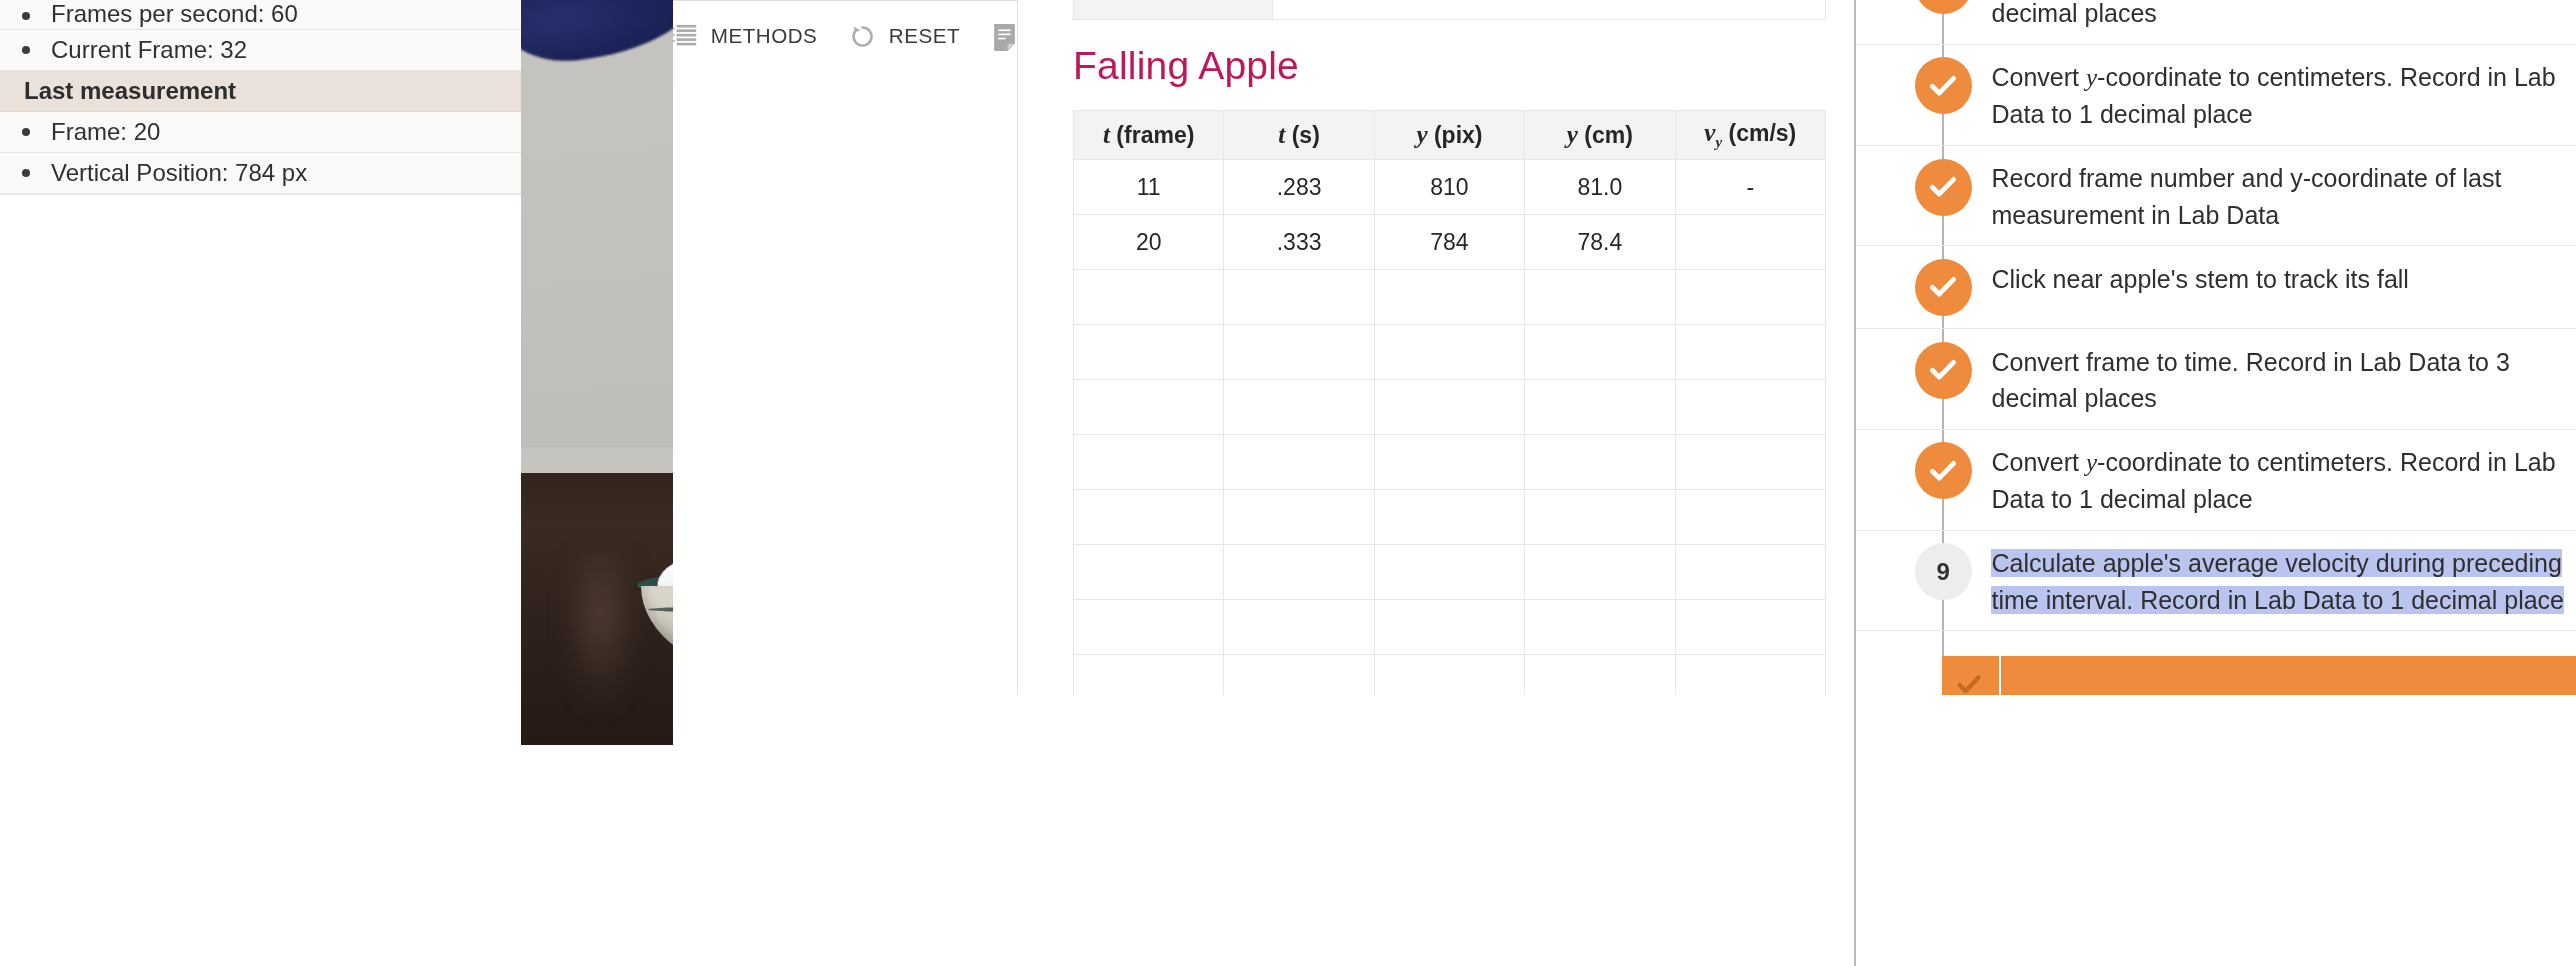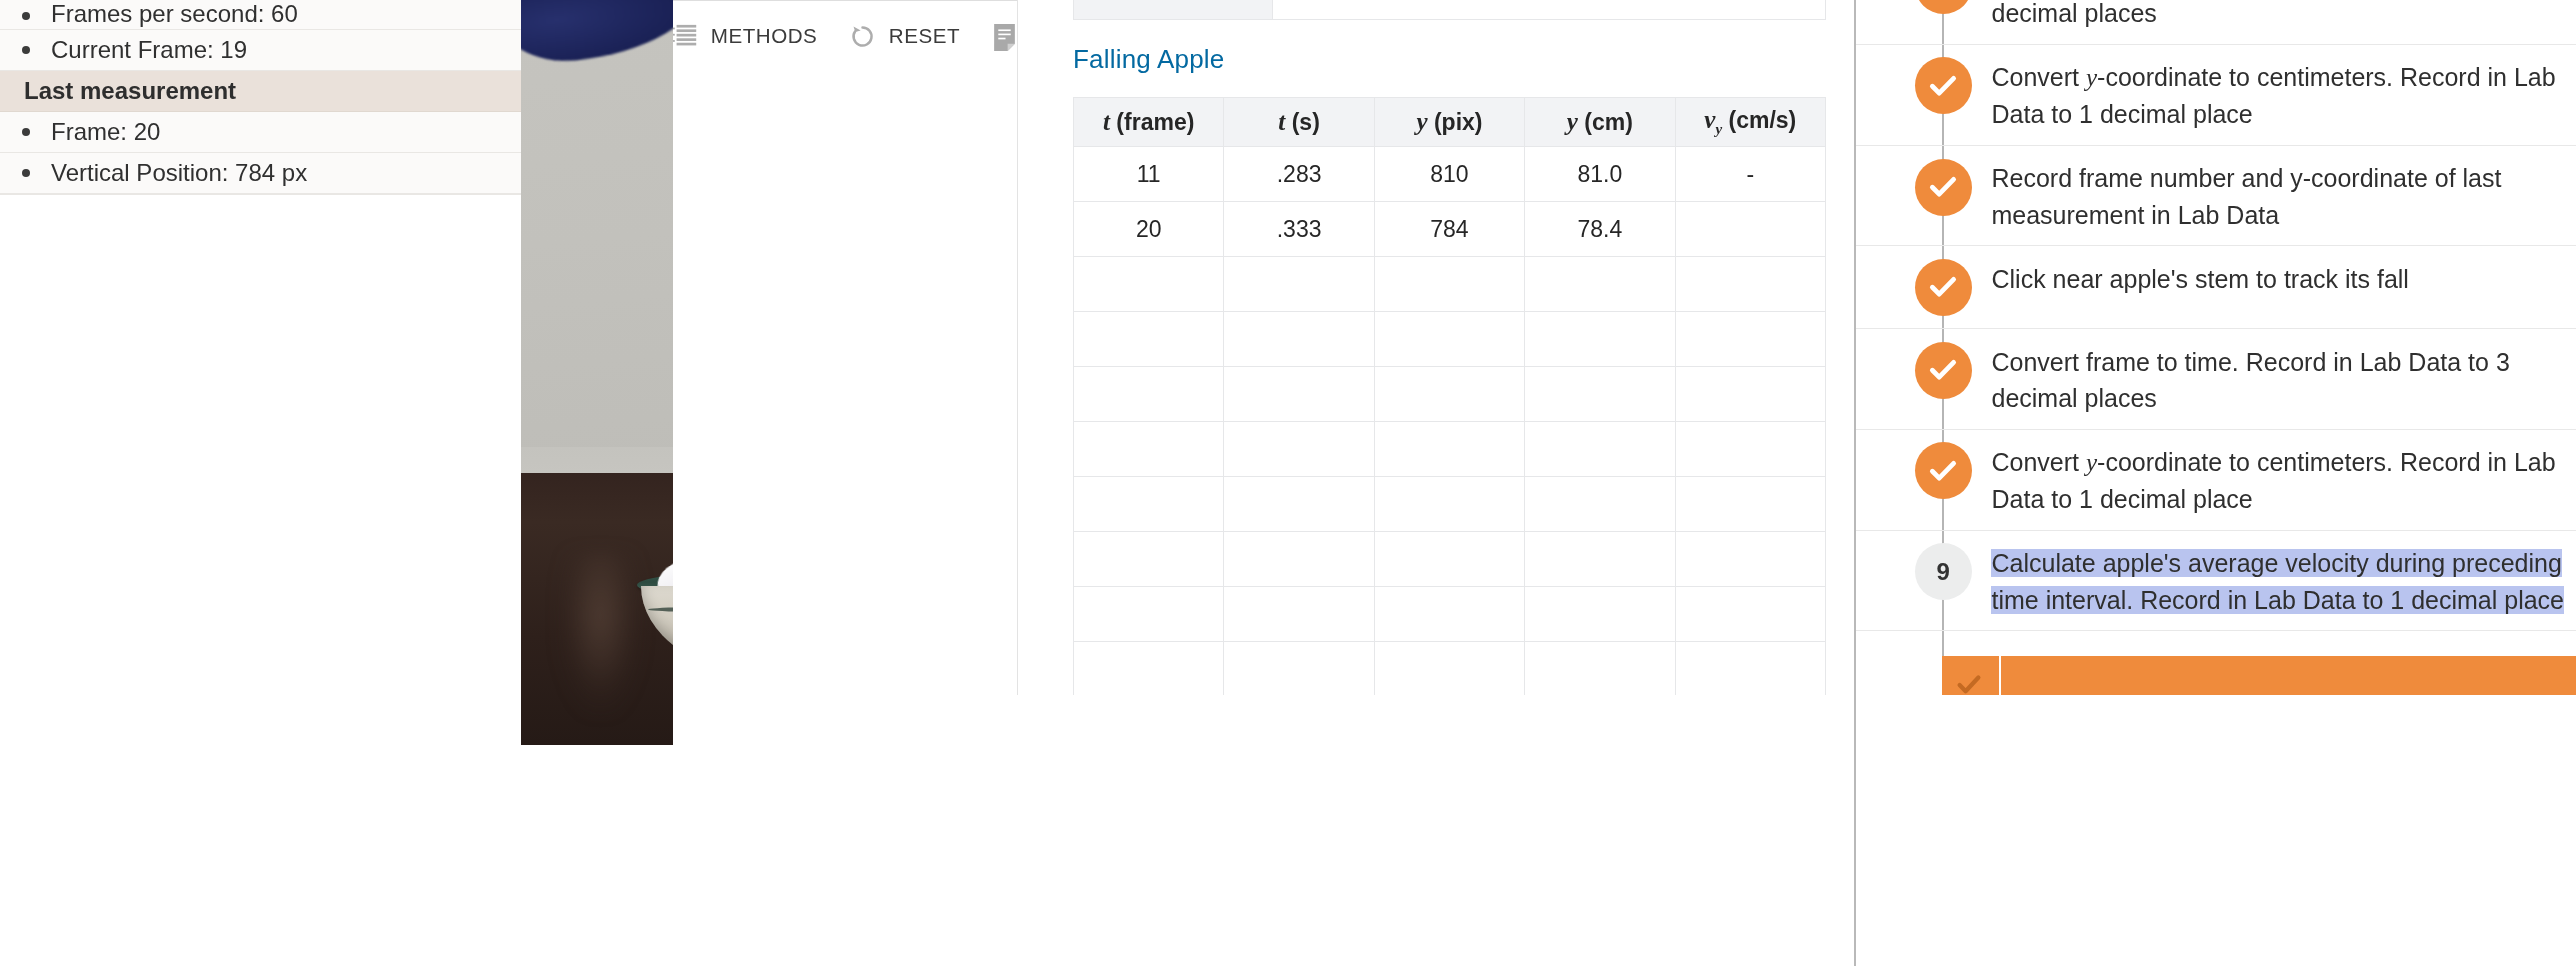--- a/index.html
+++ b/index.html
@@ -193,21 +193,21 @@
     border: 1.8px solid #e6e7e9;
     border-top: none;
     display: flex;
     height: 19.7px;
     margin-top: 0;
   }
   .tpt-label { flex: 0 0 199px; background: #f2f3f5; border-right: 1.8px solid #e6e7e9; }
   .tpt-value { flex: 1; background: #ffffff; }
 
   .section-title {
-    font-size: 26px; color: #0369a1; font-weight: normal;
+    font-size: 39px; color: #be185d; font-weight: normal;
     margin-top: 24px; margin-bottom: 22.4px;
     letter-spacing: 0.2px;
   }
   .lab-table {
     width: 753px;
     border-collapse: collapse;
     table-layout: fixed;
   }
   .lab-table th, .lab-table td {
     border: 1.8px solid #e6e7e9;
@@ -296,21 +296,21 @@
 
 <div id="app">
 
   <aside class="sidebar">
     <div class="sb-row bullet r0">
       <span class="bullet-dot"></span>
       <span>Frames per second: 60</span>
     </div>
     <div class="sb-row bullet r1">
       <span class="bullet-dot"></span>
-      <span>Current Frame: 19</span>
+      <span>Current Frame: 32</span>
     </div>
     <div class="sb-row header r2">
       <span>Last measurement</span>
     </div>
     <div class="sb-row bullet r3">
       <span class="bullet-dot"></span>
       <span>Frame: 20</span>
     </div>
     <div class="sb-row bullet r4">
       <span class="bullet-dot"></span>

